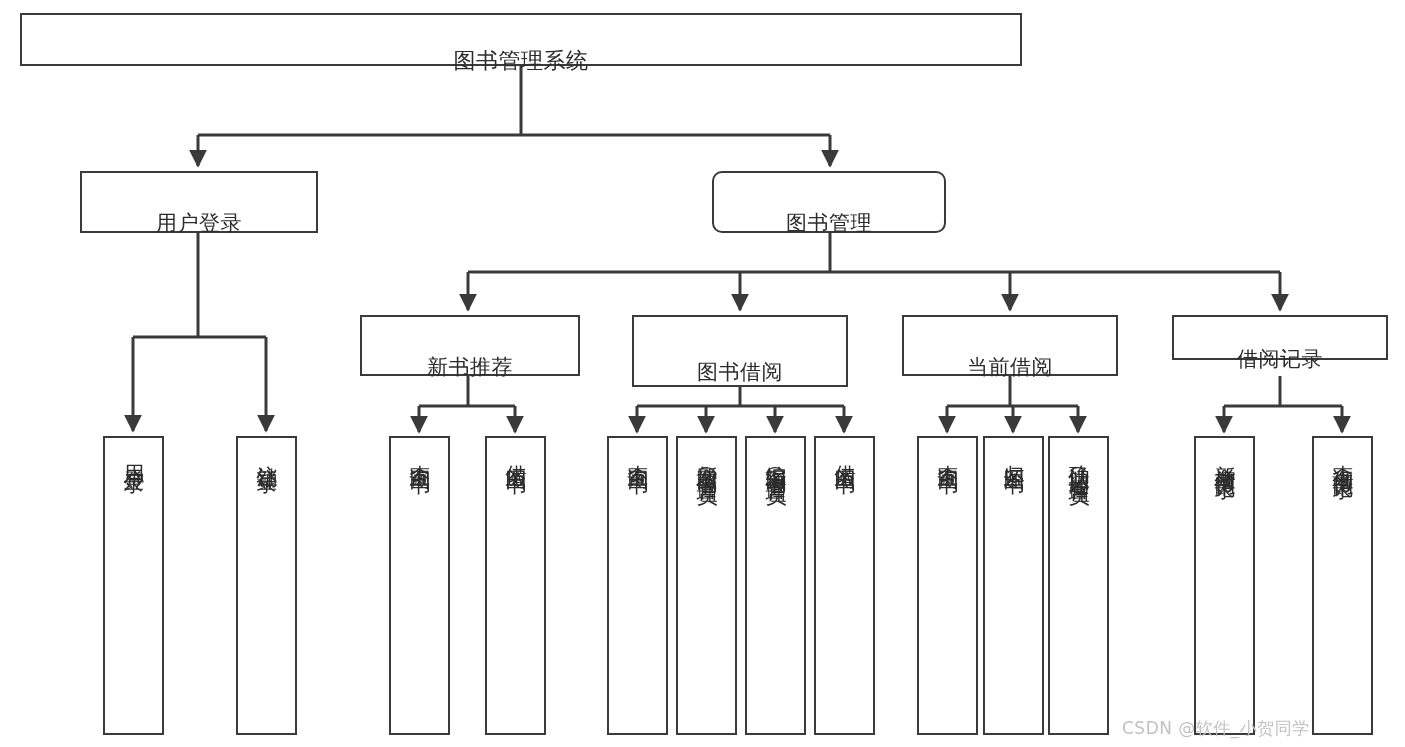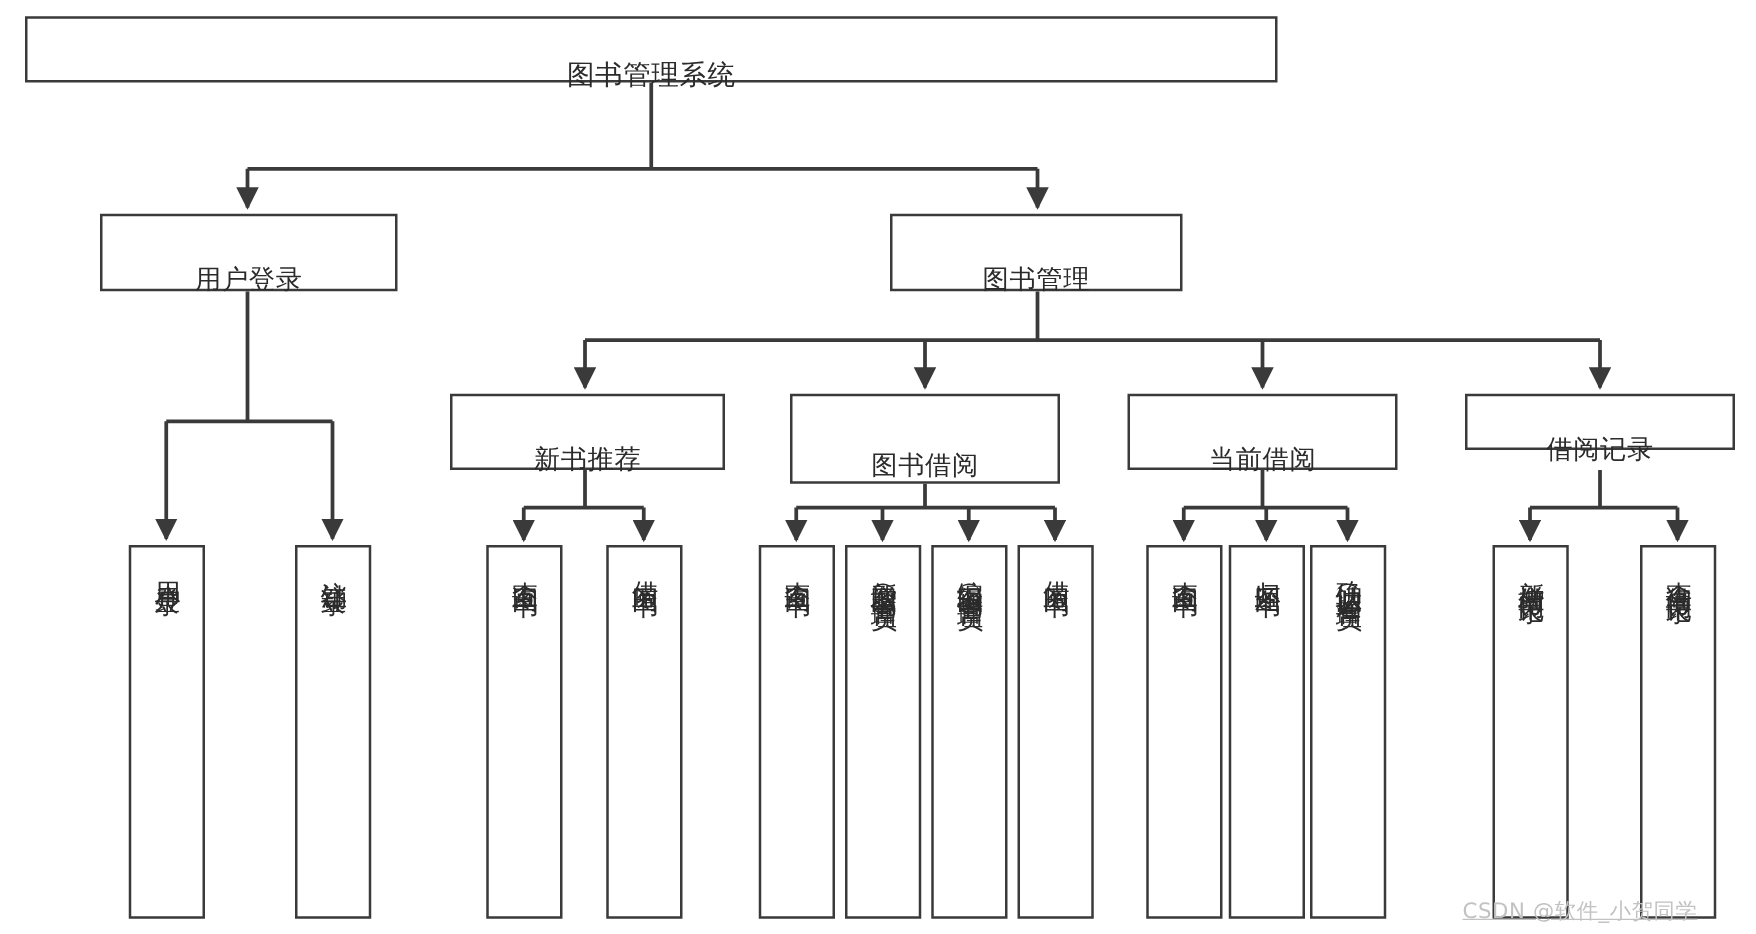--- a/index.html
+++ b/index.html
@@ -131,21 +131,21 @@
     </g>
   </svg>
 
   <div class="node horiz root" style="left:20px; top:13px; width:1002px; height:53px;">
     <span class="label">图书管理系统</span>
   </div>
 
   <div class="node horiz" style="left:80px; top:171px; width:238px; height:62px;">
     <span class="label">用户登录</span>
   </div>
-  <div class="node horiz" style="left:712px; top:171px; width:234px; height:62px;">
+  <div class="node horiz" style="left:712px; top:171px; width:234px; height:62px;border-radius:10px;">
     <span class="label">图书管理</span>
   </div>
 
   <div class="node horiz" style="left:360px; top:315px; width:220px; height:61px;">
     <span class="label">新书推荐</span>
   </div>
   <div class="node horiz" style="left:632px; top:315px; width:216px; height:72px;">
     <span class="label">图书借阅</span>
   </div>
   <div class="node horiz" style="left:902px; top:315px; width:216px; height:61px;">
@@ -192,15 +192,15 @@
     <span class="label">确认归还（管理员）</span>
   </div>
 
   <div class="node vert" style="left:1194px; top:436px; width:61px; height:299px;">
     <span class="label">新增借阅记录</span>
   </div>
   <div class="node vert" style="left:1312px; top:436px; width:61px; height:299px;">
     <span class="label">查询借阅记录</span>
   </div>
 
-  <div class="watermark" style="left:1170px; top:717px;text-decoration:underline;">CSDN @软件_小贺同学</div>
+  <div class="watermark" style="left:1122px; top:717px;">CSDN @软件_小贺同学</div>
 
 </div>
 
 </body></html>

